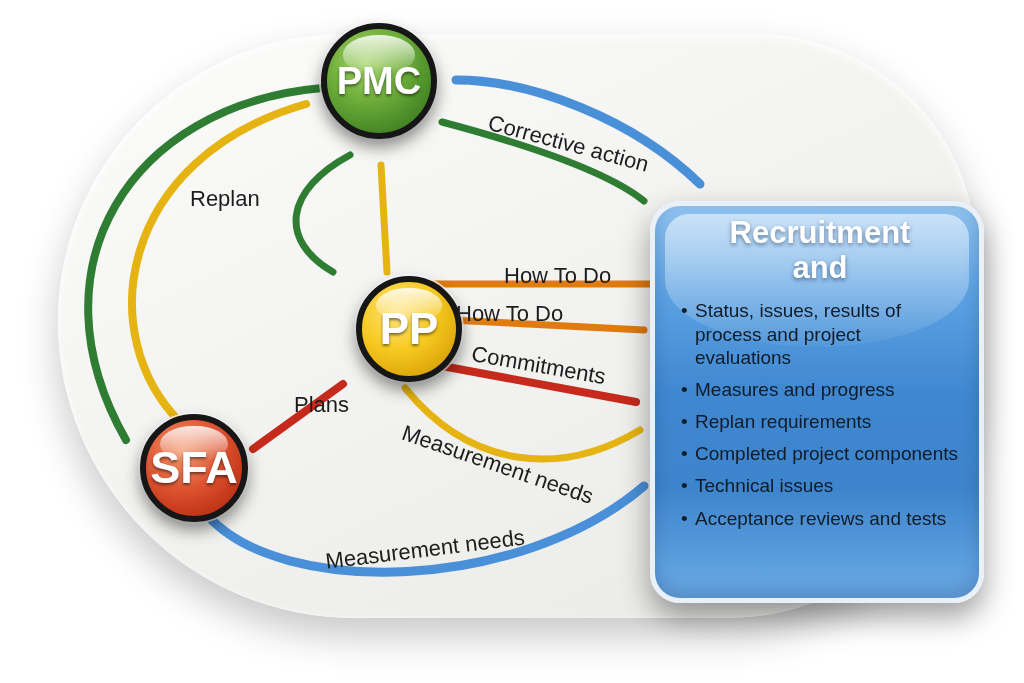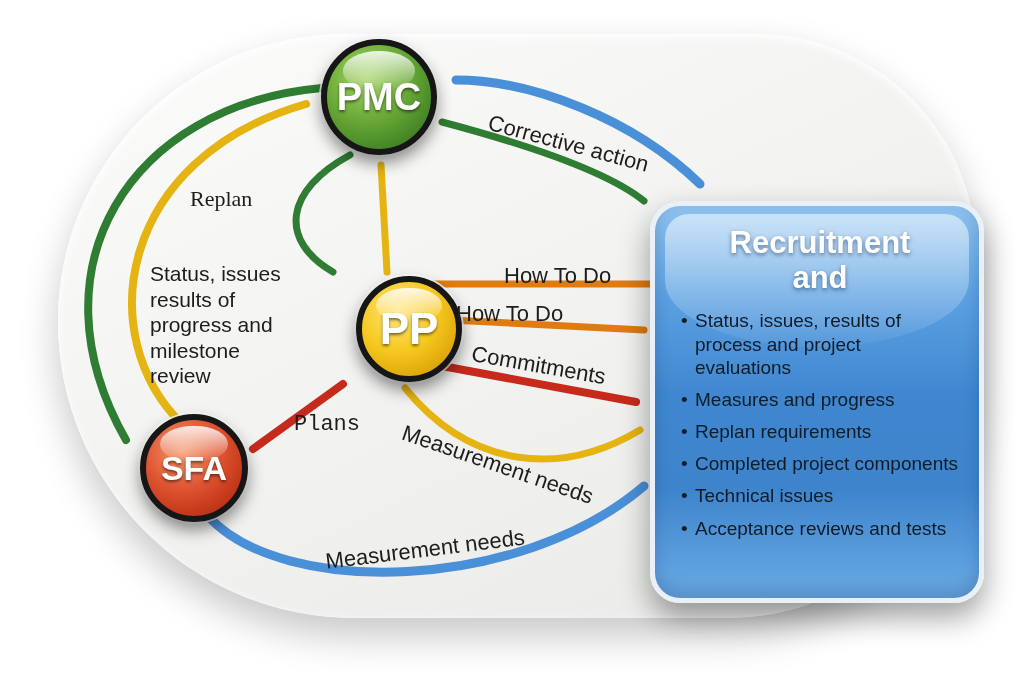--- a/index.html
+++ b/index.html
@@ -32,49 +32,49 @@
     border:6px solid #161616;
     box-shadow:0 8px 16px rgba(0,0,0,.45), 0 0 0 2px rgba(255,255,255,.8);
     text-shadow:0 2px 3px rgba(0,0,0,.5);
   }
   .node::before {
     content:""; position:absolute; left:15%; top:6%; width:70%; height:38%;
     border-radius:50%;
     background:linear-gradient(rgba(255,255,255,.85), rgba(255,255,255,0));
     pointer-events:none;
   }
-  .node-pmc { left:321px; top:39px;  width:116px; height:116px; font-size:38px;
+  .node-pmc { left:321px; top:23px;  width:116px; height:116px; font-size:38px;
     background:radial-gradient(circle at 38% 32%, #a8d56c 0%, #6fae3a 40%, #4a8c28 70%, #35691c 100%); }
   .node-pp  { left:356px; top:276px; width:106px; height:106px; font-size:44px;
     background:radial-gradient(circle at 38% 32%, #ffe57d 0%, #f6c91f 45%, #dfa90c 75%, #bb8a06 100%); }
-  .node-sfa { left:140px; top:414px; width:108px; height:108px; font-size:34px;
+  .node-sfa { left:140px; top:414px; width:108px; height:108px; font-size:45px;
     background:radial-gradient(circle at 38% 32%, #f49a6d 0%, #dd5230 45%, #c13518 75%, #9e2810 100%); }
   .node span { position:relative; }
 
   
   .lbl { position:absolute; z-index:4; color:#1d1d1d; font-size:22px; font-weight:500; white-space:nowrap; }
   .lbl-corrective   { left:492px; top:110px; transform:rotate(15deg); transform-origin:left top; }
-  .lbl-replan       { left:190px; top:186px;font-family:Liberation Serif, serif; }
+  .lbl-replan       { left:190px; top:186px; }
   .lbl-what         { left:397px; top:201px; width:116px; white-space:normal; line-height:1.15; }
   .lbl-howto1       { left:504px; top:263px; }
   .lbl-howto2       { left:456px; top:301px; }
   .lbl-commitments  { left:474px; top:341px; transform:rotate(10deg); transform-origin:left top; }
-  .lbl-plans        { left:294px; top:412px;font-family:Liberation Mono, monospace; }
+  .lbl-plans        { left:294px; top:392px; }
   .lbl-mneeds1      { left:407px; top:420px; transform:rotate(19deg); transform-origin:left top; }
   .lbl-mneeds2      { left:324px; top:549px; transform:rotate(-7deg); transform-origin:left top; }
   .lbl-status       { left:150px; top:261px; width:154px; white-space:normal; font-size:21px; line-height:1.22; }
 
   
   .panel {
     position:absolute; left:650px; top:201px; width:334px; height:402px; z-index:3;
     border-radius:30px;
     background:linear-gradient(180deg,#8ec2ef 0%,#5da2e3 22%,#3f87d0 48%,#3e84cc 72%,#6aabe6 100%);
     border:5px solid #e9f0f7;
     box-shadow:0 14px 30px rgba(0,0,0,.38), inset 0 -8px 16px rgba(0,0,50,.18);
-    padding:20px 18px 14px 24px;
+    padding:10px 18px 14px 24px;
     overflow:hidden;
   }
   .panel::before {
     content:""; position:absolute; left:3%; top:2%; width:94%; height:34%;
     border-radius:24px 24px 50% 50%;
     background:linear-gradient(rgba(255,255,255,.55), rgba(255,255,255,.04));
     pointer-events:none;
   }
   .panel-title {
     position:relative; color:#ffffff; font-weight:bold; font-size:31px;
@@ -139,21 +139,20 @@
   </div>
 
   <div class="lbl lbl-corrective">Corrective action</div>
   <div class="lbl lbl-replan">Replan</div>
   <div class="lbl lbl-howto1">How To Do</div>
   <div class="lbl lbl-howto2">How To Do</div>
   <div class="lbl lbl-commitments">Commitments</div>
   <div class="lbl lbl-plans">Plans</div>
   <div class="lbl lbl-mneeds1">Measurement needs</div>
   <div class="lbl lbl-mneeds2">Measurement needs</div>
-  <div class="lbl lbl-status">Status, issues results of progress and milestone review</div>
 
   <div class="panel">
     <div class="panel-title">
       <div>Recruitment</div>
       <div>and</div>
     </div>
     <ul>
       <li><span>Status, issues, results of process and project evaluations</span></li>
       <li><span>Measures and progress</span></li>
       <li><span>Replan requirements</span></li>

